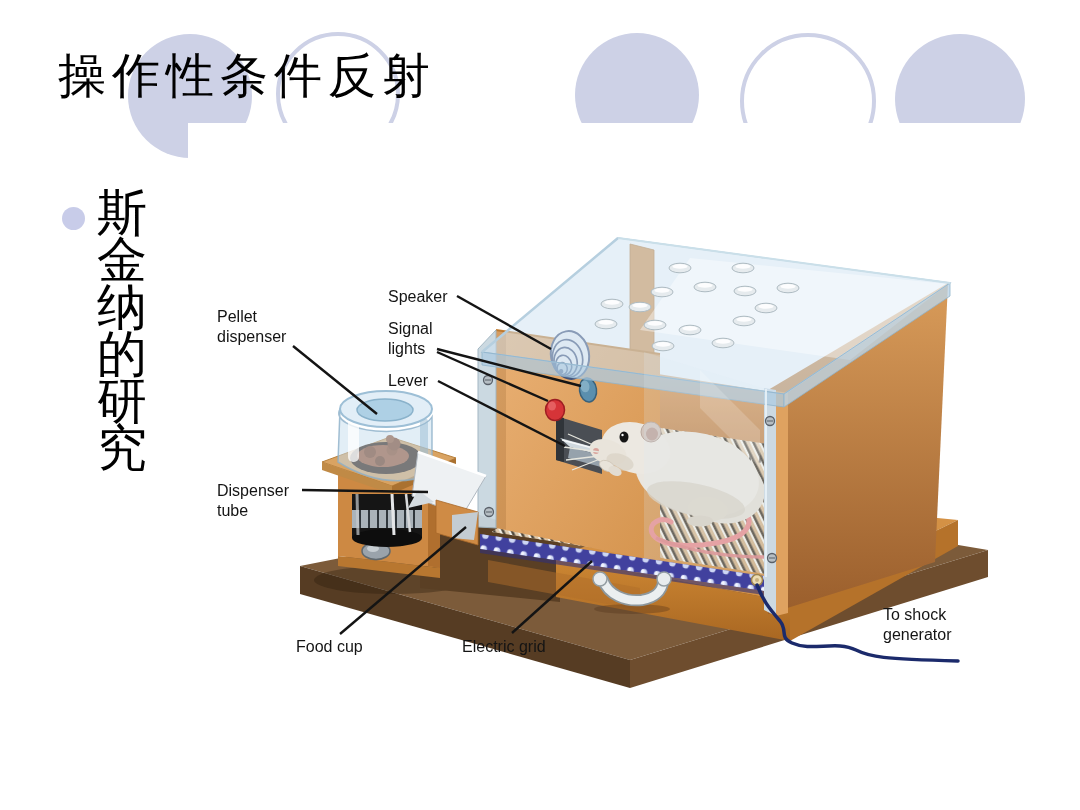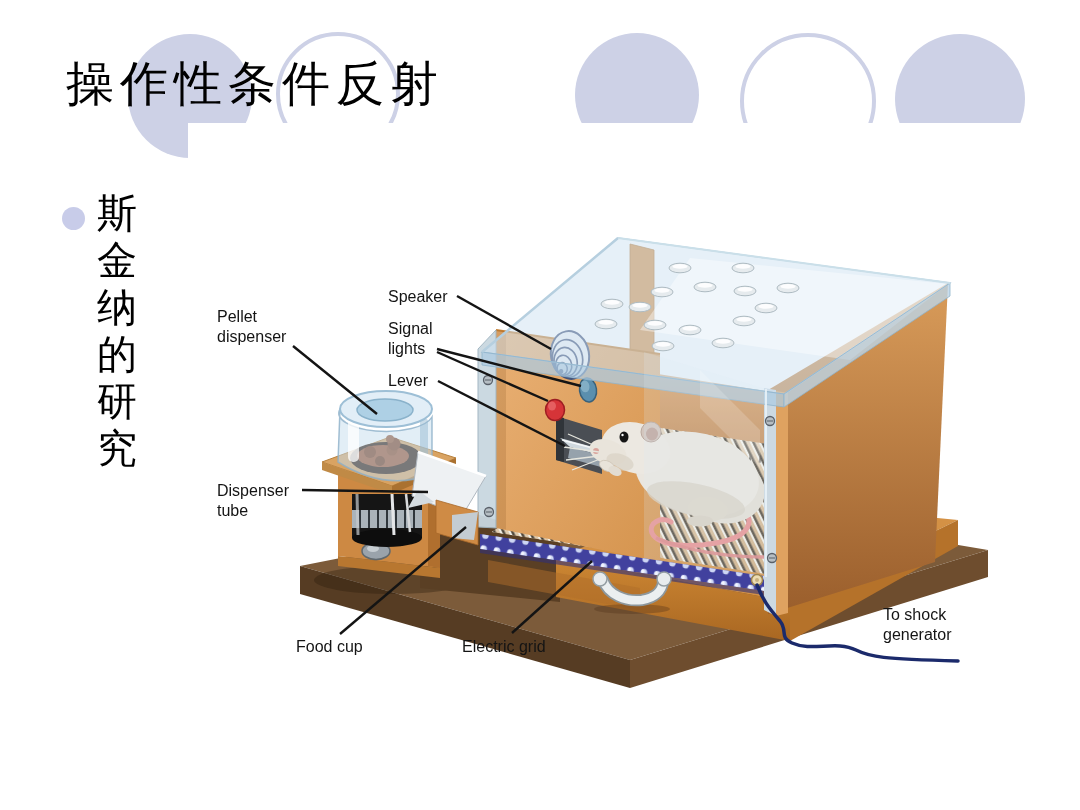--- a/index.html
+++ b/index.html
@@ -8,27 +8,27 @@
   .decor-band{position:absolute;left:0;top:0;width:1080px;height:123px;overflow:hidden;z-index:1;}
   .circle{position:absolute;border-radius:50%;}
   .circle.fill{background:var(--decor-lavender,#cdd1e6);}
   .circle.outline{border:4px solid var(--decor-lavender,#cdd1e6);background:transparent;}
   #circle-title-fill{left:128px;top:34px;width:124px;height:124px;z-index:1;}
   #circle-title-notch{position:absolute;left:188px;top:123px;width:80px;height:48px;background:#fff;z-index:1;}
   #circle-b2{left:276px;top:32px;width:116px;height:116px;}
   #circle-b3{left:575px;top:33px;width:124px;height:124px;}
   #circle-b4{left:740px;top:33px;width:128px;height:128px;}
   #circle-b5{left:895px;top:34px;width:130px;height:130px;}
-  .slide-title{position:absolute;left:58px;top:44px;z-index:3;margin:8px;
+  .slide-title{position:absolute;left:58px;top:44px;z-index:3;margin:0;
       font-family:Liberation Sans, sans-serif;font-weight:normal;
       font-size:48px;letter-spacing:6px;color:#000;}
   .bullet-dot{position:absolute;left:62px;top:207px;width:23px;height:23px;border-radius:50%;
       background:#c8cce9;z-index:3;}
   .bullet-text{position:absolute;left:97px;top:190px;width:46px;z-index:3;
-      font-family:"Liberation Serif","DejaVu Serif",serif;font-size:40px;line-height:47px;
+      font-family:"Liberation Serif","DejaVu Serif",serif;font-size:50px;line-height:47px;
       color:#000;word-break:break-all;}
   svg.diagram{position:absolute;left:0;top:0;z-index:2;}
   svg text{font-family:"Liberation Sans","DejaVu Sans",sans-serif;font-size:16px;
       fill:var(--label-text,#141414);}
 </style>
 </head>
 <body>
 
 <div class="decor-band">
   <div class="circle outline" id="circle-b2"></div>

